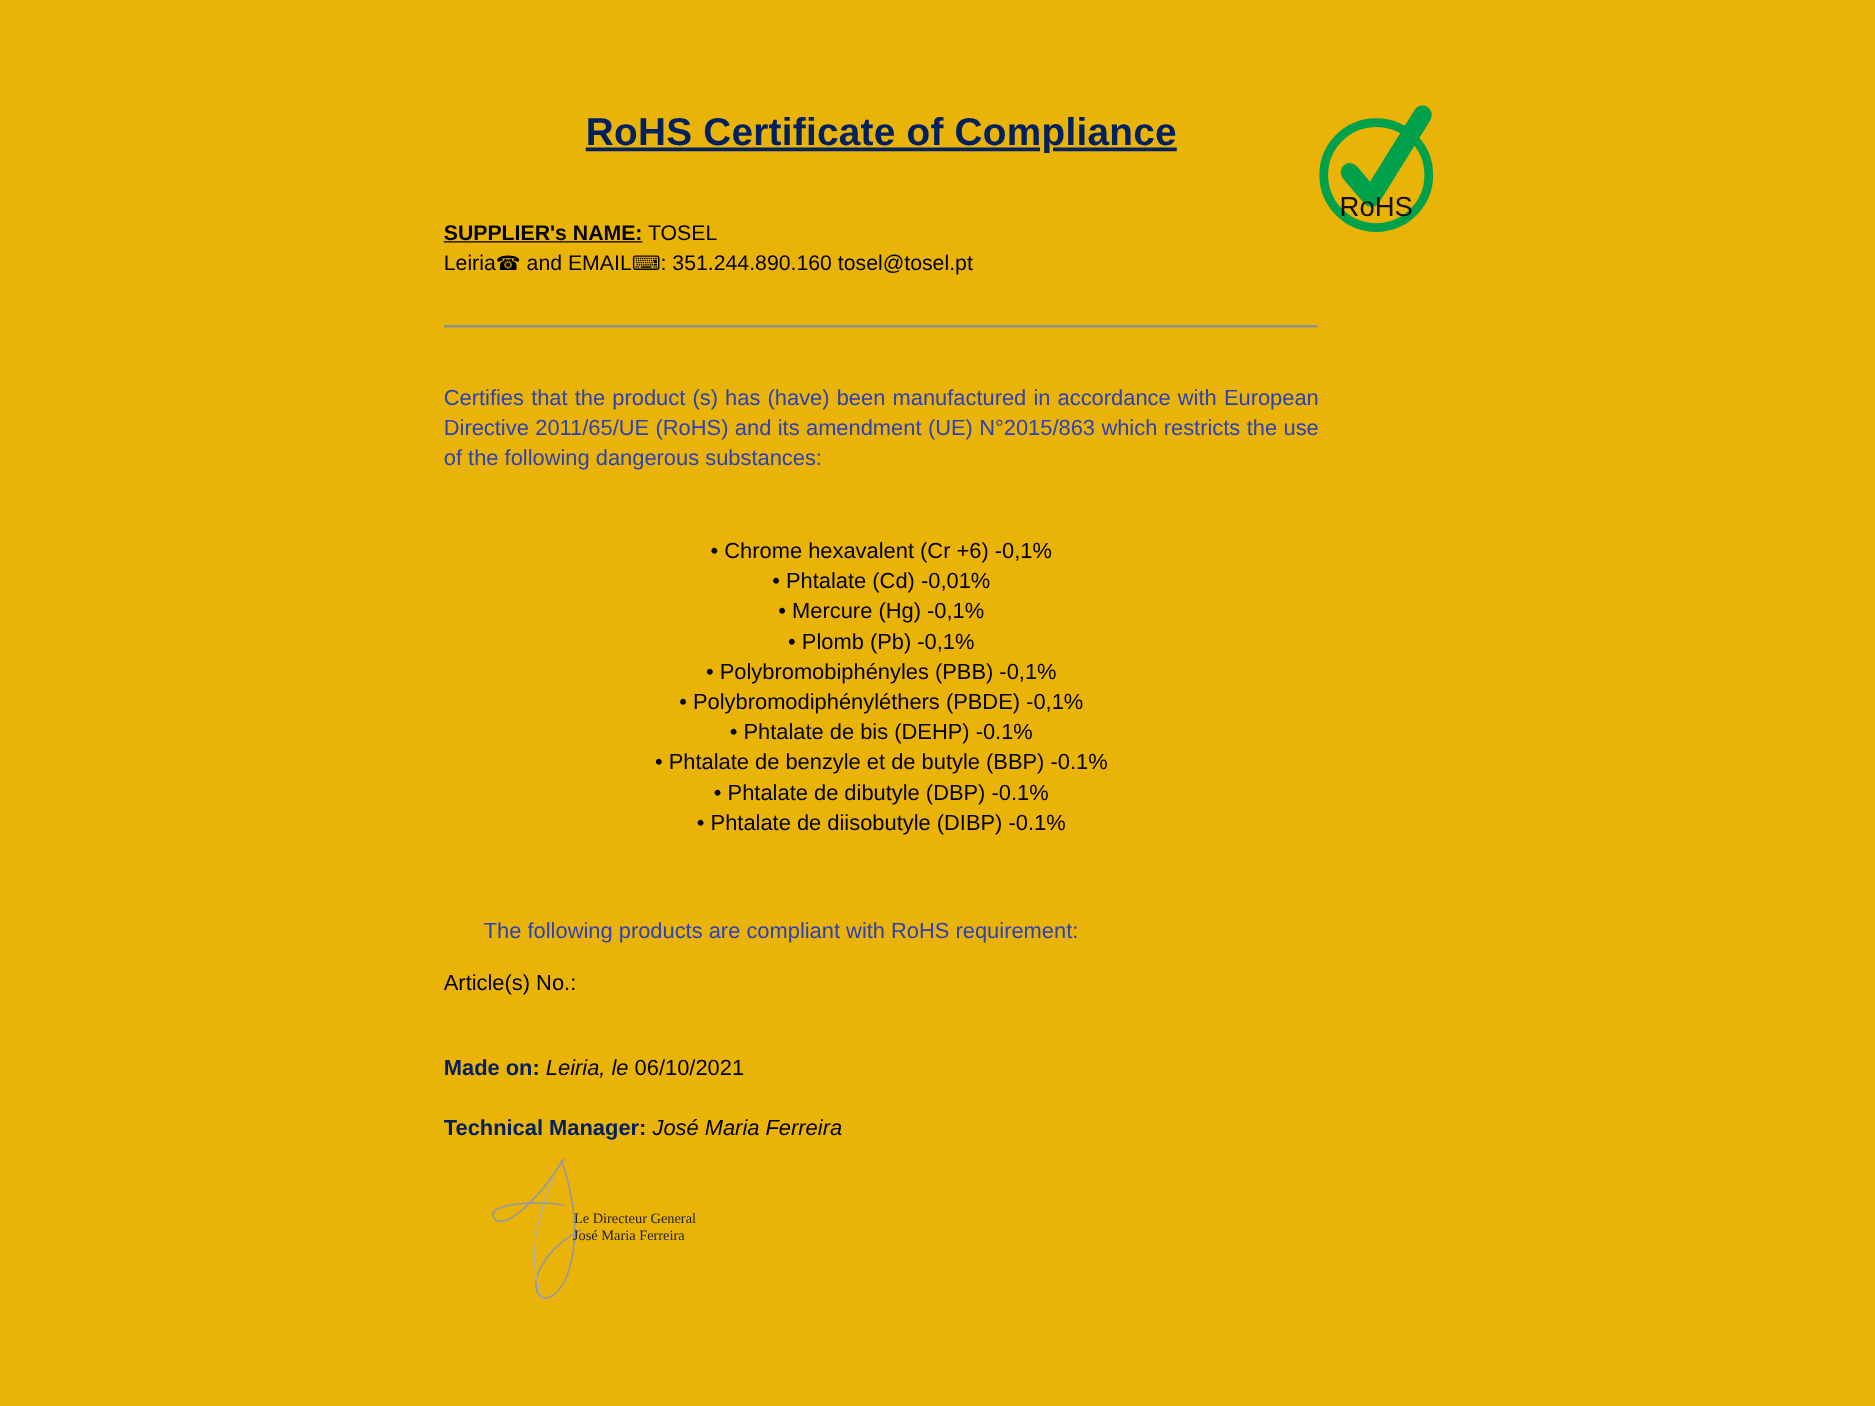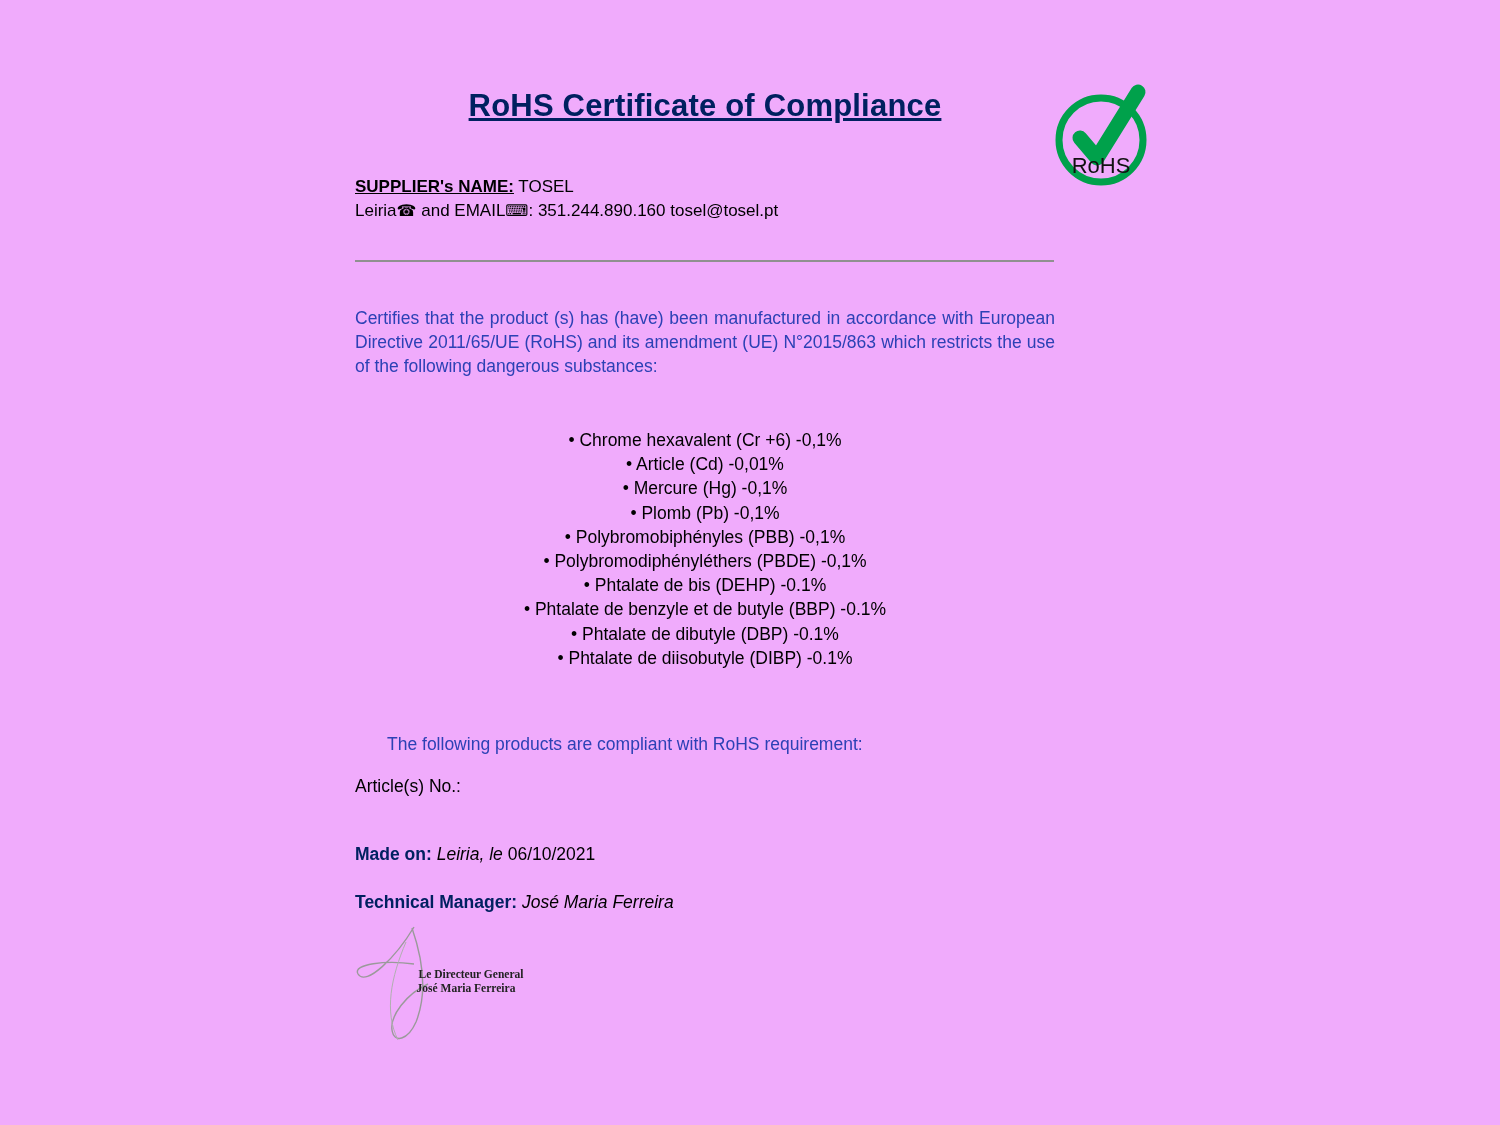--- a/index.html
+++ b/index.html
@@ -4,21 +4,21 @@
 <style>
   html, body {
     margin: 0;
     padding: 0;
     background: #ffffff;
   }
   .page {
     position: relative;
     width: 1500px;
     height: 1125px;
-    background: #f0abfc;
+    background: #eab308;
     font-family: "Liberation Sans", sans-serif;
     color: #000000;
     overflow: hidden;
   }
 
   
   .doc-title {
     position: absolute;
     left: 355px;
     top: 88px;
@@ -137,25 +137,24 @@
     font-weight: bold;
     color: #002060;
   }
   .italic-serifish {
     font-style: italic;
   }
 
   
   .signature {
     position: absolute;
-    left: 336px;
+    left: 373px;
     top: 922px;
     width: 240px;
     height: 135px;
-    font-weight: bold;
   }
 </style>
 </head>
 <body>
 
 <div class="page">
 
   <div class="doc-title">RoHS Certificate of Compliance</div>
 
   <div class="rohs-logo">
@@ -174,21 +173,21 @@
       <span>Leiria</span><span class="glyph">☎</span><span> and EMAIL</span><span class="glyph">⌨</span><span>: 351.244.890.160 tosel@tosel.pt</span>
     </div>
   </div>
 
   <div class="rule"></div>
 
   <div class="cert-paragraph">Certifies that the product (s) has (have) been manufactured in accordance with European Directive 2011/65/UE (RoHS) and its amendment (UE) N°2015/863 which restricts the use of the following dangerous substances:</div>
 
   <ul class="substance-list">
     <li>Chrome hexavalent (Cr +6) -0,1%</li>
-    <li>Article (Cd) -0,01%</li>
+    <li>Phtalate (Cd) -0,01%</li>
     <li>Mercure (Hg) -0,1%</li>
     <li>Plomb (Pb) -0,1%</li>
     <li>Polybromobiphényles (PBB) -0,1%</li>
     <li>Polybromodiphényléthers (PBDE) -0,1%</li>
     <li>Phtalate de bis (DEHP) -0.1%</li>
     <li>Phtalate de benzyle et de butyle (BBP) -0.1%</li>
     <li>Phtalate de dibutyle (DBP) -0.1%</li>
     <li>Phtalate de diisobutyle (DIBP) -0.1%</li>
   </ul>
 

